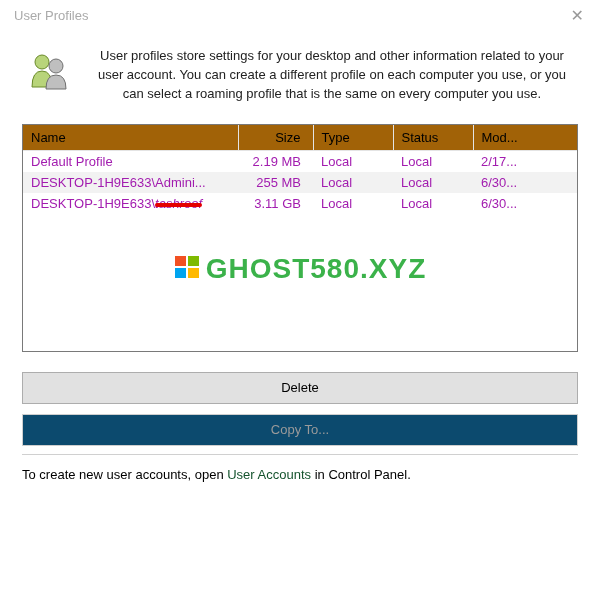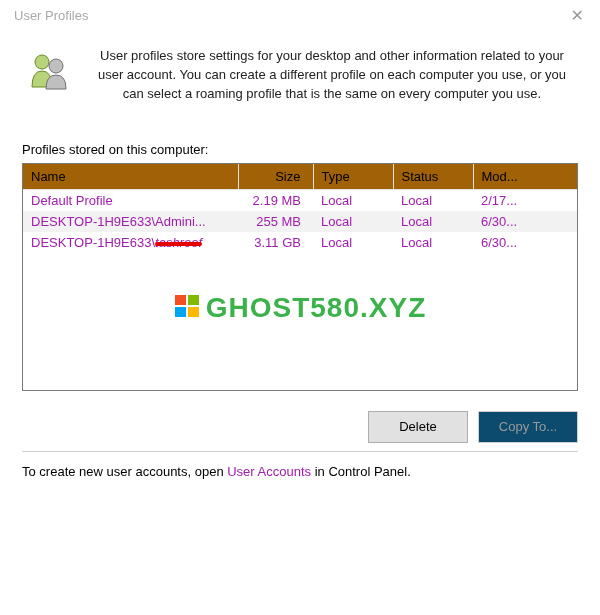--- a/index.html
+++ b/index.html
@@ -115,23 +115,24 @@
     font-family: "Segoe UI", sans-serif;
     vertical-align: middle;
   }
   .win-logo {
     display: inline-block;
     vertical-align: middle;
     margin-right: 6px;
   }
   .button-row {
     display: flex;
-    justify-content: flex-end;
+    justify-content: space-between;
     gap: 10px;
     margin: 20px 0 8px 0;
+    flex-direction: column;
   }
   .btn {
     min-width: 100px;
     height: 32px;
     border: 1px solid #adadad;
     background: #e1e1e1;
     font-size: 13px;
     color: #000;
     cursor: pointer;
     font-family: inherit;
@@ -144,21 +145,21 @@
   }
   .divider {
     border: none;
     border-top: 1px solid #d0d0d0;
     margin: 8px 0 10px 0;
   }
   .footer {
     padding: 2px 0;
     color: #000;
   }
-  .link { color: #a21caf; cursor: pointer; }
+  .link { color: #14532d; cursor: pointer; }
 </style>
 </head>
 <body>
 
 <div class="titlebar">
   <span>User Profiles</span>
   <span class="close-x">✕</span>
 </div>
 
 <div class="content">
@@ -168,21 +169,20 @@
       <svg width="44" height="44" viewBox="0 0 44 44">
         <circle cx="14" cy="13" r="7" fill="#b8d47a" stroke="#6a8a2a" stroke-width="1"></circle>
         <path d="M4 38 Q4 22 14 22 Q24 22 24 38 Z" fill="#b8d47a" stroke="#6a8a2a" stroke-width="1"></path>
         <circle cx="28" cy="17" r="7" fill="#bfbfbf" stroke="#707070" stroke-width="1"></circle>
         <path d="M18 40 Q18 26 28 26 Q38 26 38 40 Z" fill="#bfbfbf" stroke="#707070" stroke-width="1"></path>
       </svg>
     </div>
     <div class="desc">User profiles store settings for your desktop and other information related to your user account. You can create a different profile on each computer you use, or you can select a roaming profile that is the same on every computer you use.</div>
   </div>
 
-  <div class="section-label">Profiles stored on this computer:</div>
 
   <div class="table-box">
     <table>
       <colgroup>
         <col class="col-name">
           <col class="col-size">
           <col class="col-type">
           <col class="col-status">
           <col class="col-mod">
       </colgroup>

